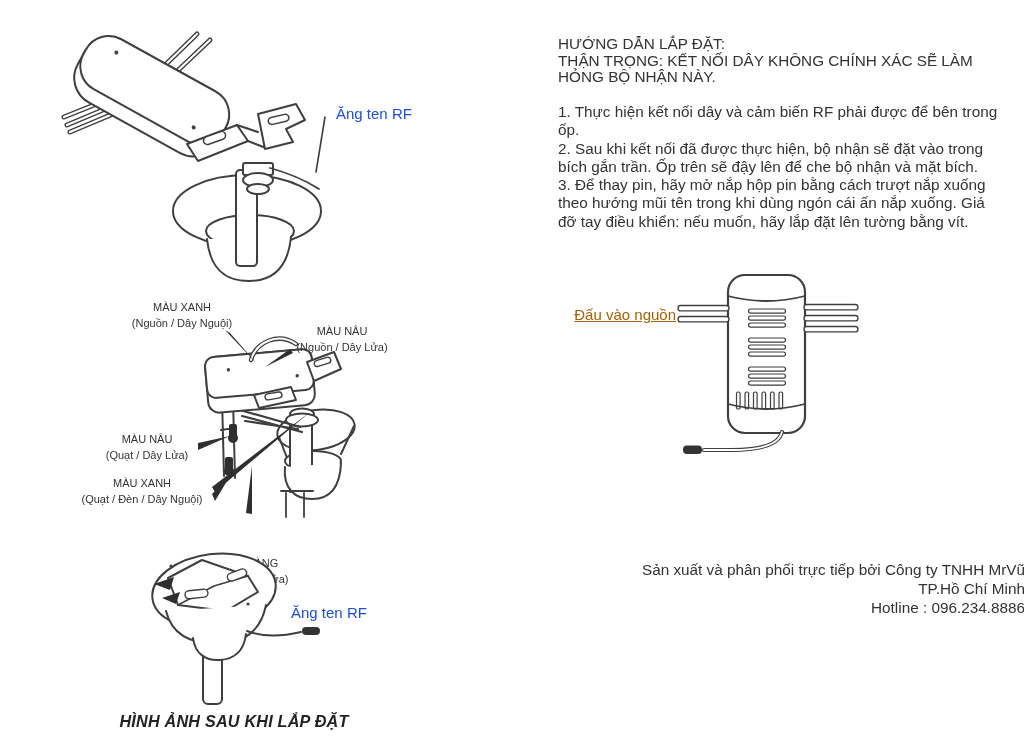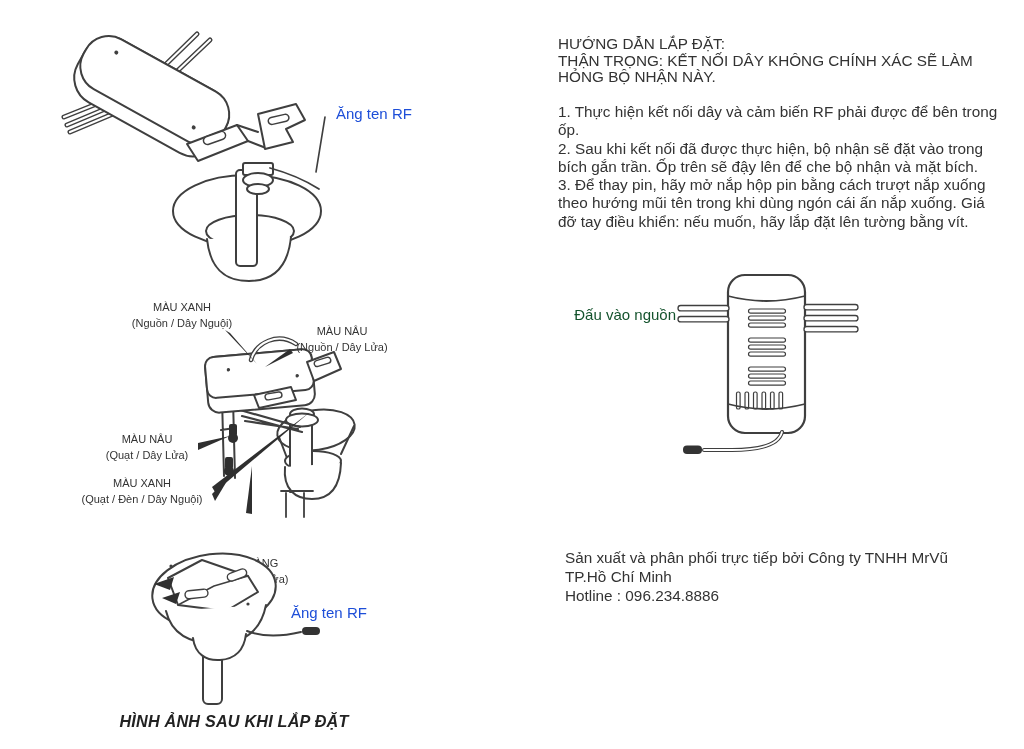--- a/index.html
+++ b/index.html
@@ -9,21 +9,21 @@
   }
   .abs{position:absolute;}
   .nowrap{white-space:nowrap;}
   .heading{font-size:15.3px;line-height:16.6px;color:#333;}
   .bodytext{font-size:15.3px;line-height:18.3px;color:#333;}
   .mfr{font-size:15.3px;line-height:19.2px;color:#333;}
   .wl{position:absolute;text-align:center;font-size:11px;line-height:15.6px;color:#333;}
   .wl span{display:block;white-space:nowrap;}
   .ant-label{position:absolute;font-size:15px;color:#1d4ed8;white-space:nowrap;}
   .caption{position:absolute;font-weight:bold;font-size:16.2px;letter-spacing:.2px;text-align:center;color:#222;white-space:nowrap;font-style:italic;}
-  .recv-in{position:absolute;font-size:15px;text-align:right;color:#14532d;white-space:nowrap;}
+  .recv-in{position:absolute;font-size:15px;text-align:right;color:#a16207;white-space:nowrap;text-decoration:underline;}
   .recv-out{position:absolute;font-size:15px;line-height:18.5px;text-align:center;color:#333;}
   .recv-out span{display:block;white-space:nowrap;}
   svg{position:absolute;}
   svg *{vector-effect:non-scaling-stroke;}
 </style>
 </head>
 <body>
 
 <div class="page">
 
@@ -213,19 +213,19 @@
   <div class="abs bodytext" style="left:558px;top:103px;width:470px;">
     <div class="nowrap">1. Thực hiện kết nối dây và cảm biến RF phải được để bên trong</div>
     <div class="nowrap">ốp.</div>
     <div class="nowrap">2. Sau khi kết nối đã được thực hiện, bộ nhận sẽ đặt vào trong</div>
     <div class="nowrap">bích gắn trần. Ốp trên sẽ đậy lên để che bộ nhận và mặt bích.</div>
     <div class="nowrap">3. Để thay pin, hãy mở nắp hộp pin bằng cách trượt nắp xuống</div>
     <div class="nowrap">theo hướng mũi tên trong khi dùng ngón cái ấn nắp xuống. Giá</div>
     <div class="nowrap">đỡ tay điều khiển: nếu muốn, hãy lắp đặt lên tường bằng vít.</div>
   </div>
 
-  <div class="abs mfr" style="left:565px;top:548px;width:460px;">
+  <div class="abs mfr" style="left:565px;top:560px;width:460px;text-align:right;">
     <div class="nowrap">Sản xuất và phân phối trực tiếp bởi Công ty TNHH MrVũ</div>
     <div class="nowrap">TP.Hồ Chí Minh</div>
     <div class="nowrap">Hotline : 096.234.8886</div>
   </div>
 
 </div>
 
 </body></html>

